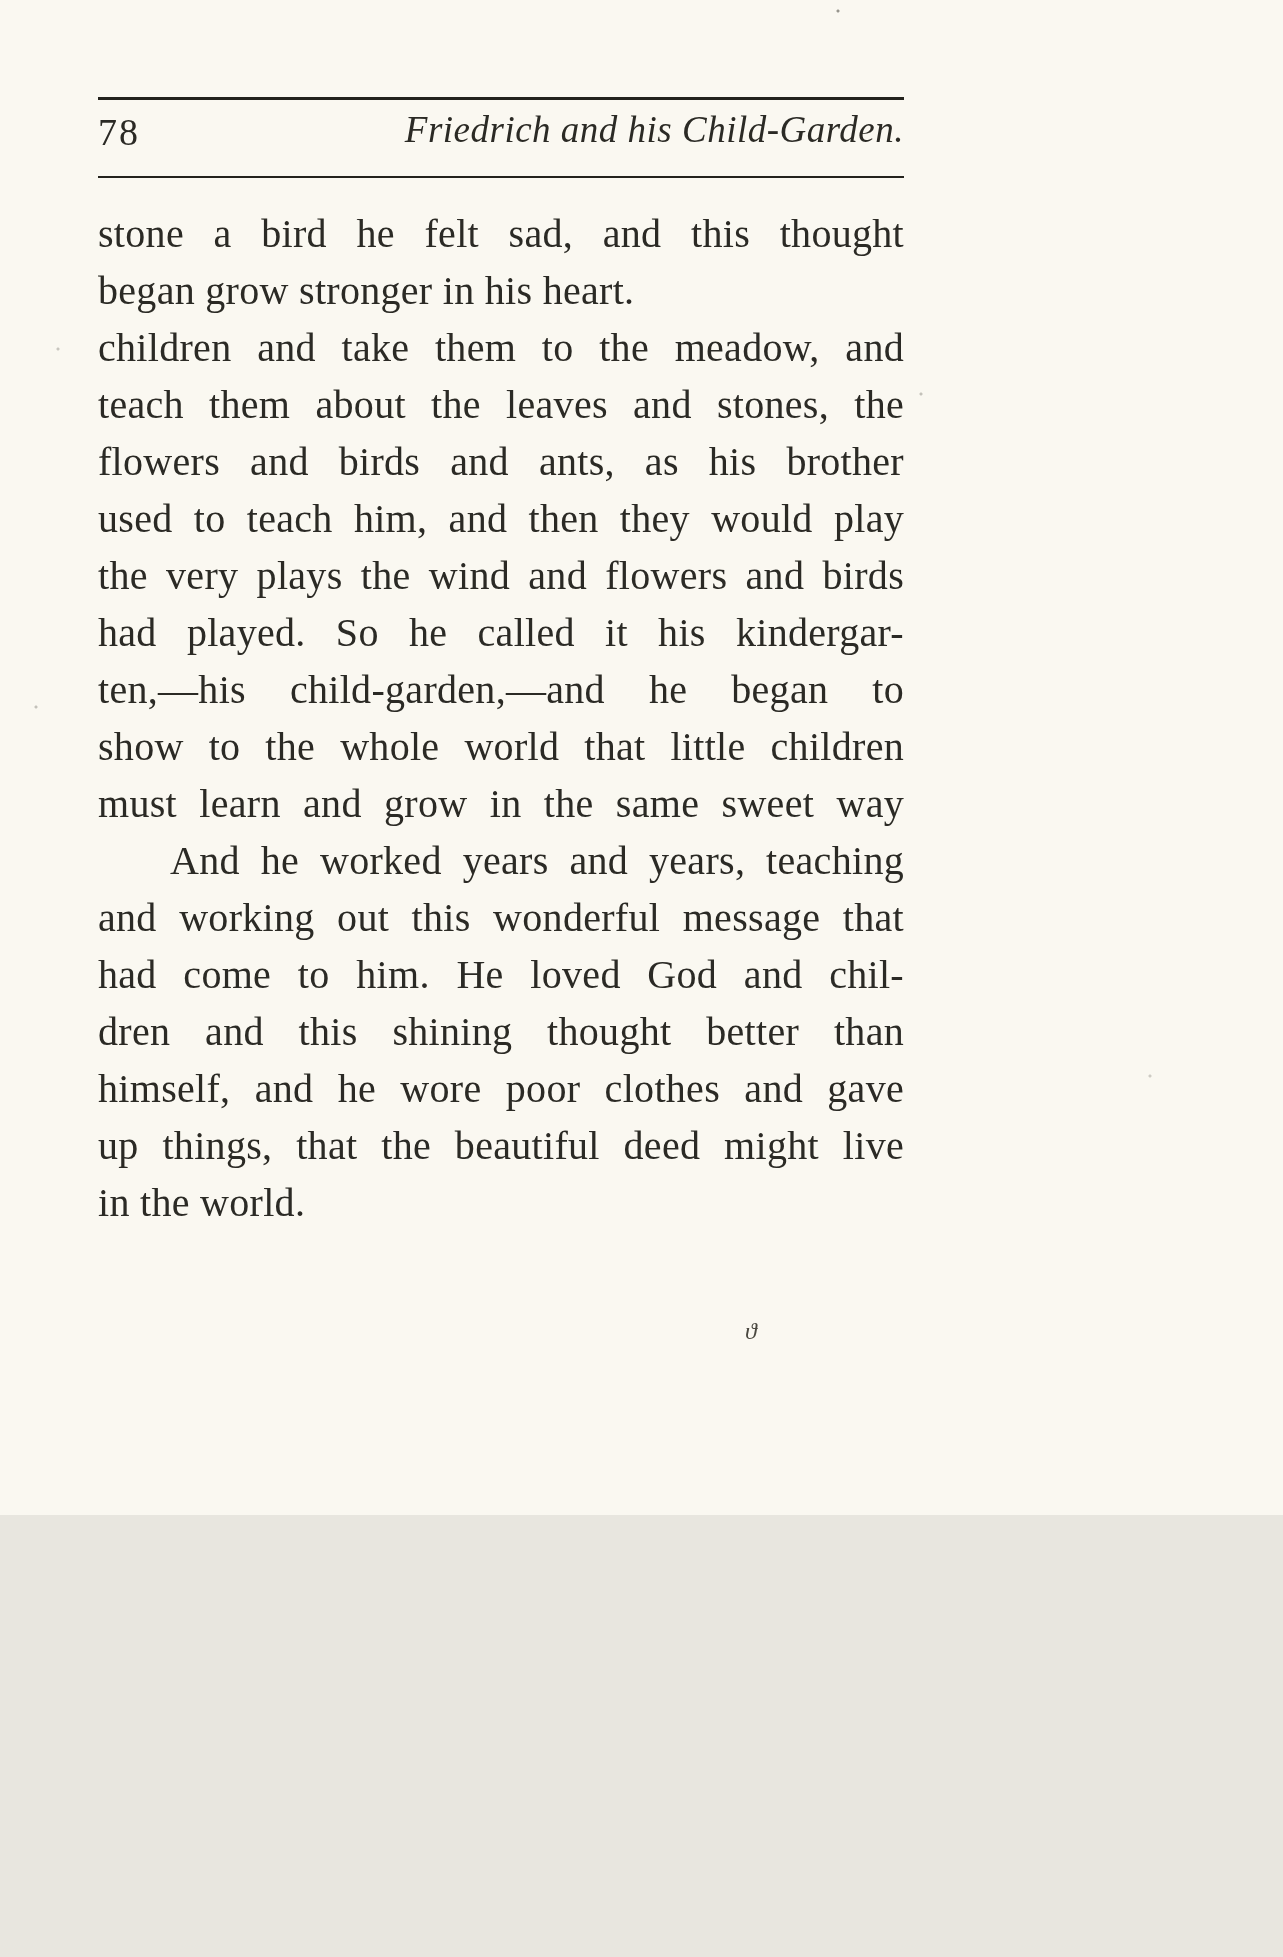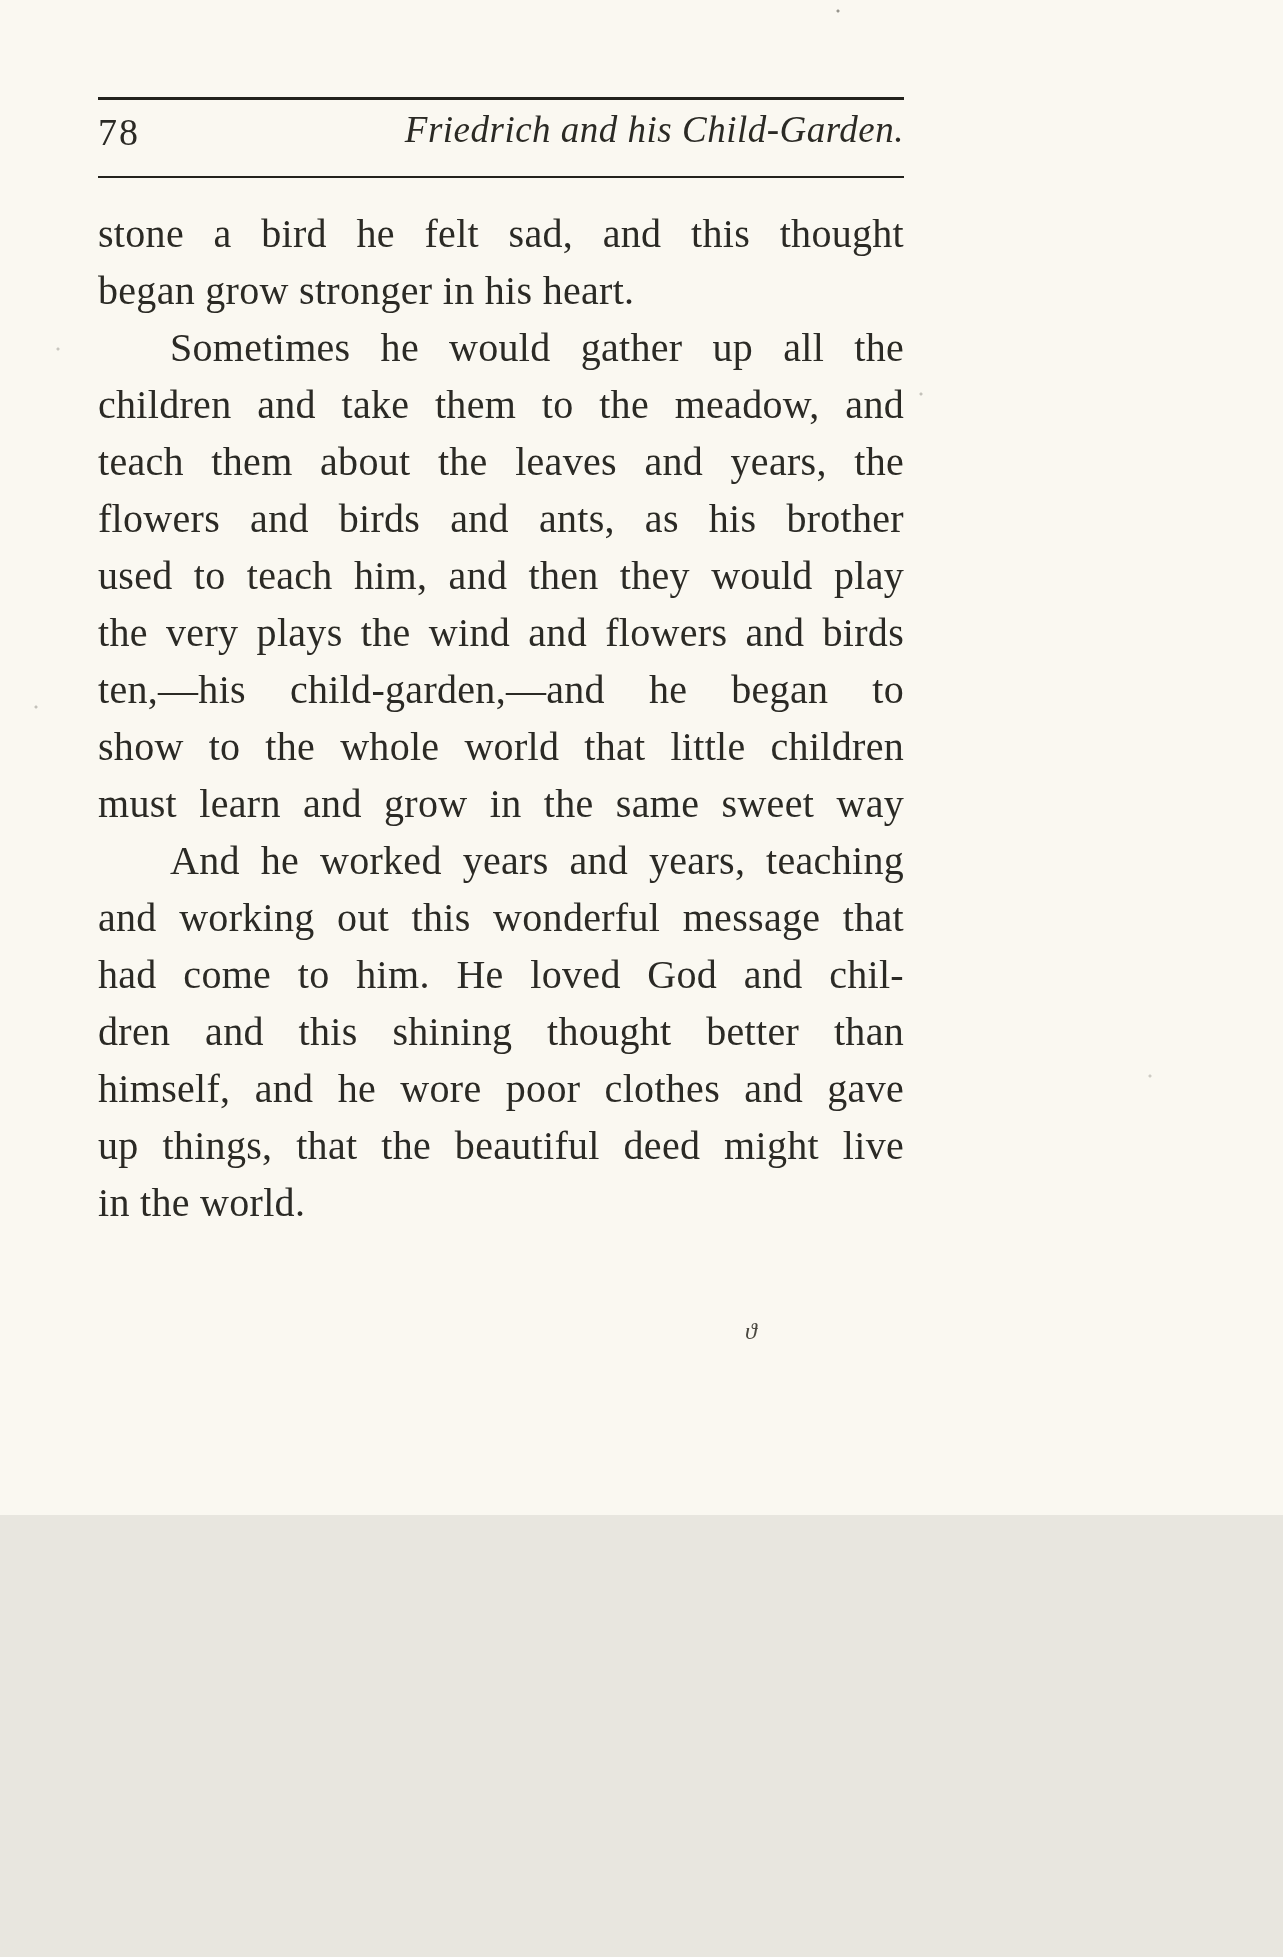--- a/index.html
+++ b/index.html
@@ -128,26 +128,26 @@
     </div>
     <div class="rule rule-bottom"></div>
   </div>
 
   <div class="body-text">
       <div class="paragraph">
         <div class="line">stone a bird he felt sad, and this thought</div>
         <div class="line last">began grow stronger in his heart.</div>
       </div>
       <div class="paragraph">
-        <div class="line first-indent">Sometimes he would gather up all the</div>
         <div class="line">children and take them to the meadow, and</div>
-        <div class="line">teach them about the leaves and years, the</div>
+        <div class="line">teach them about the leaves and stones, the</div>
         <div class="line">flowers and birds and ants, as his brother</div>
         <div class="line">used to teach him, and then they would play</div>
         <div class="line">the very plays the wind and flowers and birds</div>
+        <div class="line">had played. So he called it his kindergar-</div>
         <div class="line">ten,—his child-garden,—and he began to</div>
         <div class="line">show to the whole world that little children</div>
         <div class="line">must learn and grow in the same sweet way</div>
       </div>
       <div class="paragraph">
         <div class="line first-indent">And he worked years and years, teaching</div>
         <div class="line">and working out this wonderful message that</div>
         <div class="line">had come to him. He loved God and chil-</div>
         <div class="line">dren and this shining thought better than</div>
         <div class="line">himself, and he wore poor clothes and gave</div>

